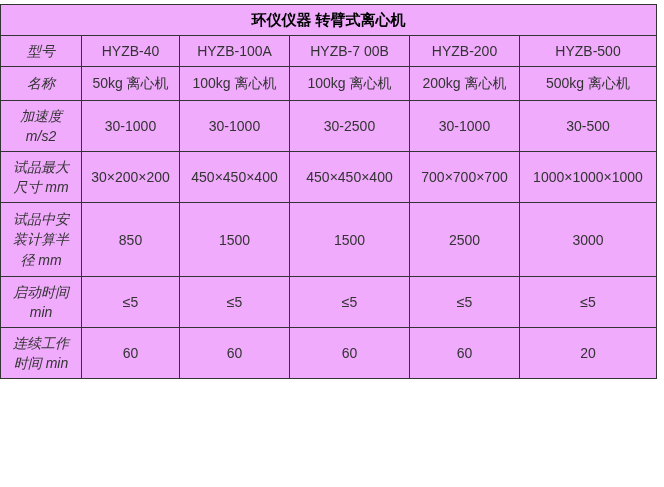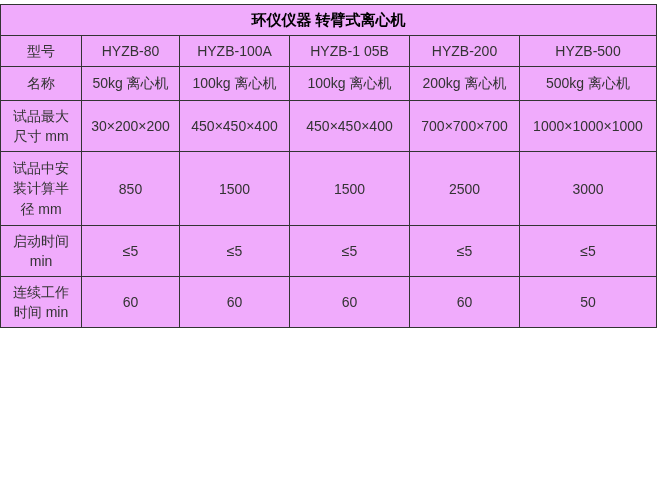--- a/index.html
+++ b/index.html
@@ -30,20 +30,21 @@
   }
   td.title-cell {
     font-weight: bold;
     font-size: 15px;
     color: #000000;
     height: 26px;
   }
   td.label-cell {
     white-space: pre-line;
     line-height: 1.45;
+    font-style: italic;
   }
   tr.r-single td  { height: 26px; }
   tr.r-name td    { height: 29px; }
   tr.r-double td  { height: 46px; }
   tr.r-triple td  { height: 69px; }
 </style>
 </head>
 <body>
 
 <table class="spec-table">
@@ -56,38 +57,47 @@
     <col style="width:137px">
   </colgroup>
 
   <tbody>
       <tr class="r-single">
     <td class="title-cell" colspan="6">环仪仪器 转臂式离心机</td>
   </tr>
 
   <tr class="r-single">
     <td class="label-cell">型号</td>
-    <td>HYZB-80</td>
+    <td>HYZB-40</td>
     <td>HYZB-100A</td>
-    <td>HYZB-1 05B</td>
+    <td>HYZB-7 00B</td>
     <td>HYZB-200</td>
     <td>HYZB-500</td>
   </tr>
 
   <tr class="r-name">
     <td class="label-cell">名称</td>
     <td>50kg 离心机</td>
     <td>100kg 离心机</td>
     <td>100kg 离心机</td>
     <td>200kg 离心机</td>
     <td>500kg 离心机</td>
   </tr>
 
 
 
+  <tr class="r-double">
+    <td class="label-cell">加速度
+m/s2</td>
+    <td>30-1000</td>
+    <td>30-1000</td>
+    <td>30-2500</td>
+    <td>30-1000</td>
+    <td>30-500</td>
+  </tr>
 
   <tr class="r-double">
     <td class="label-cell">试品最大
 尺寸 mm</td>
     <td>30×200×200</td>
     <td>450×450×400</td>
     <td>450×450×400</td>
     <td>700×700×700</td>
     <td>1000×1000×1000</td>
   </tr>
@@ -113,16 +123,16 @@
     <td>≤5</td>
   </tr>
 
   <tr class="r-double">
     <td class="label-cell">连续工作
 时间 min</td>
     <td>60</td>
     <td>60</td>
     <td>60</td>
     <td>60</td>
-    <td>50</td>
+    <td>20</td>
   </tr>
 </tbody>
   </table>
 
 </body></html>

